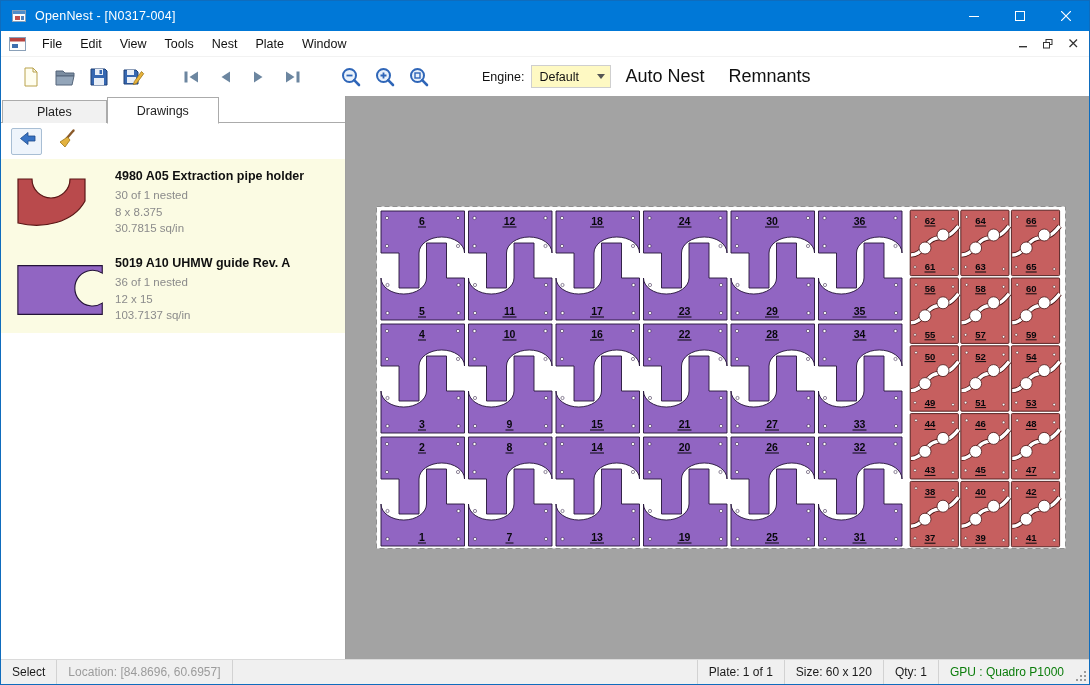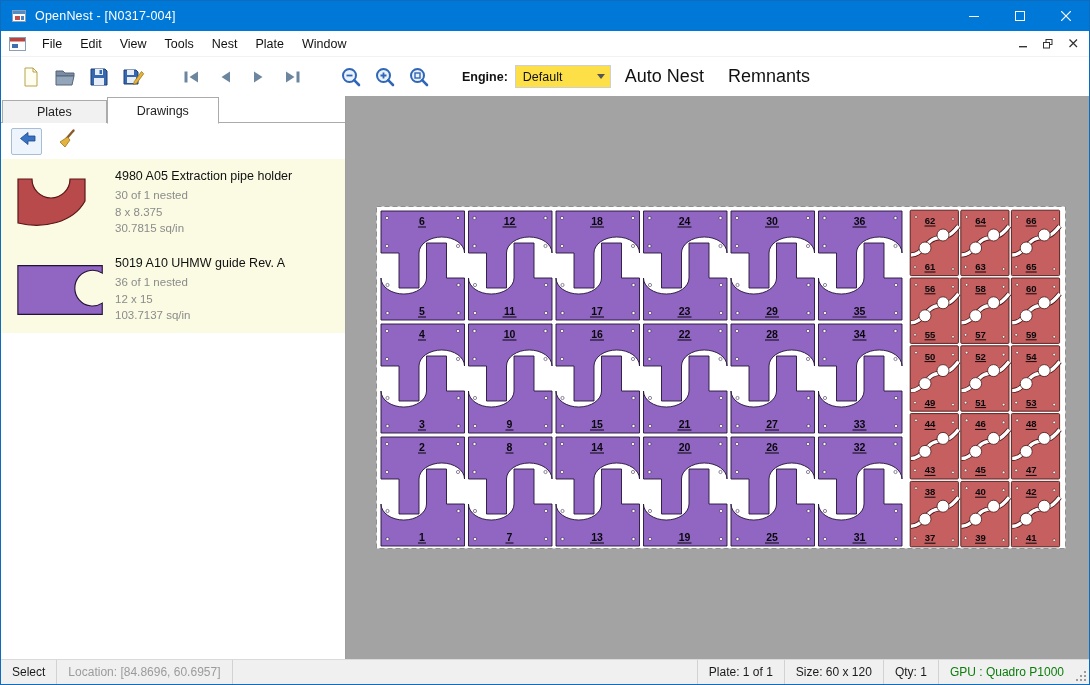--- a/index.html
+++ b/index.html
@@ -19,40 +19,40 @@
   .menubar{height:26px;flex:0 0 26px;background:#fff;display:flex;align-items:center;border-bottom:1px solid #f2f2f2}
   .mdi-icon{margin:0 7px 0 8px;display:flex}
   .menu-item{font-size:12.5px;color:#111;padding:0 9px;height:100%;display:flex;align-items:center}
   .mdi-controls{margin-left:auto;display:flex;align-items:center;padding-right:5px;gap:3px}
   .mdibtn{width:22px;height:19px;display:flex;align-items:center;justify-content:center}
 
   
   .toolbar{height:39px;flex:0 0 39px;background:#fff;display:flex;align-items:center;padding-left:13px}
   .tbtn{width:34px;height:33px;display:flex;align-items:center;justify-content:center;border-radius:3px}
   .tgap{width:24px}
-  .engine-label{font-weight:bold;font-size:12.5px;margin:0 7px 0 26px;color:#111}
-  .combo{width:96px;height:23px;border:1px solid #cfcfcf;background:#fde047;display:flex;align-items:center;padding:0 5px 0 7px;font-size:12.5px;color:#111}
+  .engine-label{font-weight:normal;font-size:12.5px;margin:0 7px 0 46px;color:#111}
+  .combo{width:80px;height:23px;border:1px solid #cfcfcf;background:#fef9c3;display:flex;align-items:center;padding:0 5px 0 7px;font-size:12.5px;color:#111}
   .combo .caret{margin-left:auto;display:flex}
   .flat-btn{font-size:18px;color:#111;padding:8px 10px;margin-left:4px}
 
   
   .main{flex:1;display:flex;min-height:0}
   .left-panel{flex:0 0 345px;width:345px;border-right:1px solid #9e9e9e;background:#fff;display:flex;flex-direction:column}
   .tabstrip{height:27px;flex:0 0 27px;display:flex;align-items:flex-end;padding-left:1px;position:relative}
   .tabstrip::after{content:"";position:absolute;left:0;right:0;bottom:0;height:1px;background:#ababab}
   .tab{height:23px;padding:0 34px;display:flex;align-items:center;font-size:12.5px;color:#222;background:#f1f1f1;border:1px solid #ababab;border-bottom:none;position:relative;z-index:1}
   .tab.active{background:#fff;height:27px;z-index:3;border-bottom:1px solid #fff;margin-bottom:-1px;padding:0 29px}
   .panel-toolbar{height:36px;flex:0 0 36px;display:flex;align-items:center;gap:9px;padding:0 10px;background:#fff}
   .ptbtn{width:31px;height:27px;display:flex;align-items:center;justify-content:center}
   .ptbtn.framed{border:1px solid #a8bed4;background:#eef4fb;border-radius:2px}
   .draw-list{flex:1;overflow:hidden;background:#fff}
   .draw-item{display:flex;background:#fbfbe3;padding:7px 8px 7px 12px;height:87px}
   .thumb{width:98px;flex:0 0 98px;display:flex;align-items:center}
   .dinfo{padding-left:4px;padding-top:3px}
-  .dname{font-size:12.5px;font-weight:normal;color:#101010;margin-bottom:4px}
+  .dname{font-size:12.5px;font-weight:bold;color:#101010;margin-bottom:4px}
   .dmeta{font-size:11.5px;color:#8b8b8b;line-height:16.5px}
 
   .canvas{flex:1;position:relative;background:#a3a3a3}
   .plate{position:absolute;left:30px;top:110px;width:690px;height:343px}
   .plate svg{display:block}
   .nest-num{font-family:"Liberation Sans",sans-serif;font-weight:bold;fill:#08080c;text-anchor:middle}
 
   
   .statusbar{height:25px;flex:0 0 25px;background:#f0f0f0;border-top:1px solid #dadada;display:flex;align-items:stretch;font-size:12px;color:#1b1b1b}
   .sseg{display:flex;align-items:center;padding:0 11px;border-right:1px solid #d2d2d2;white-space:nowrap}

